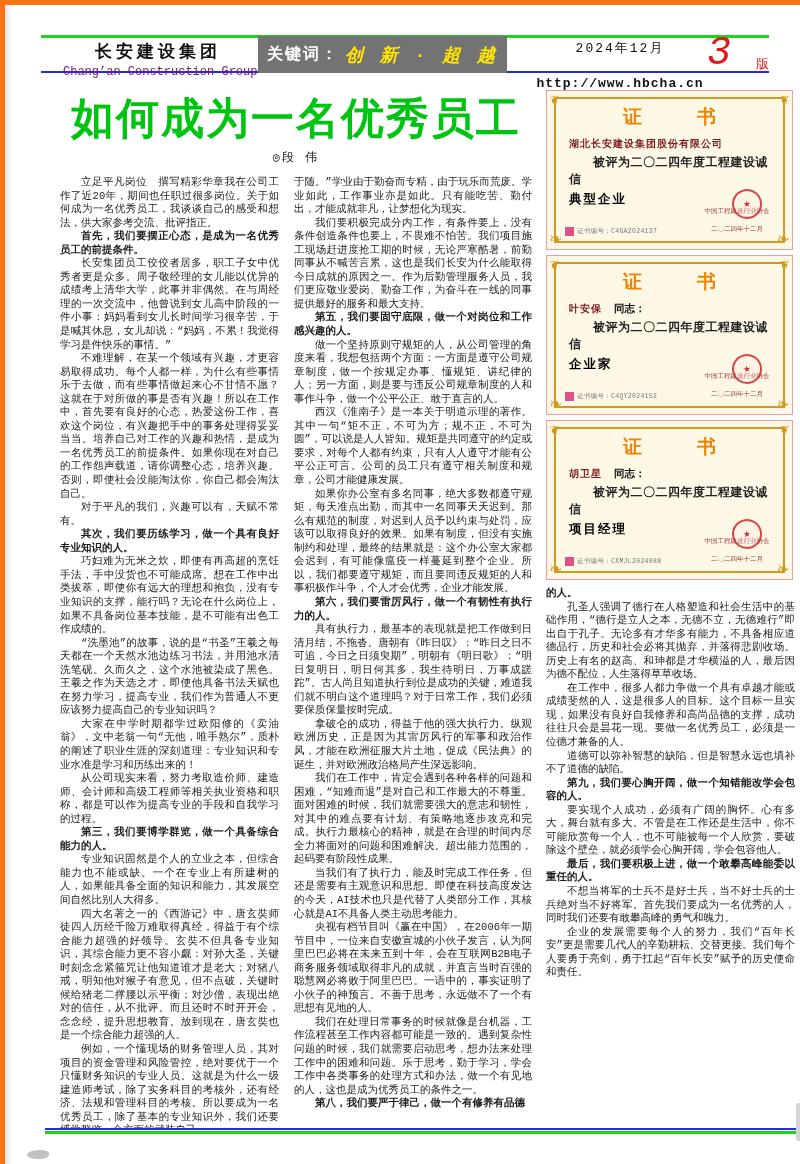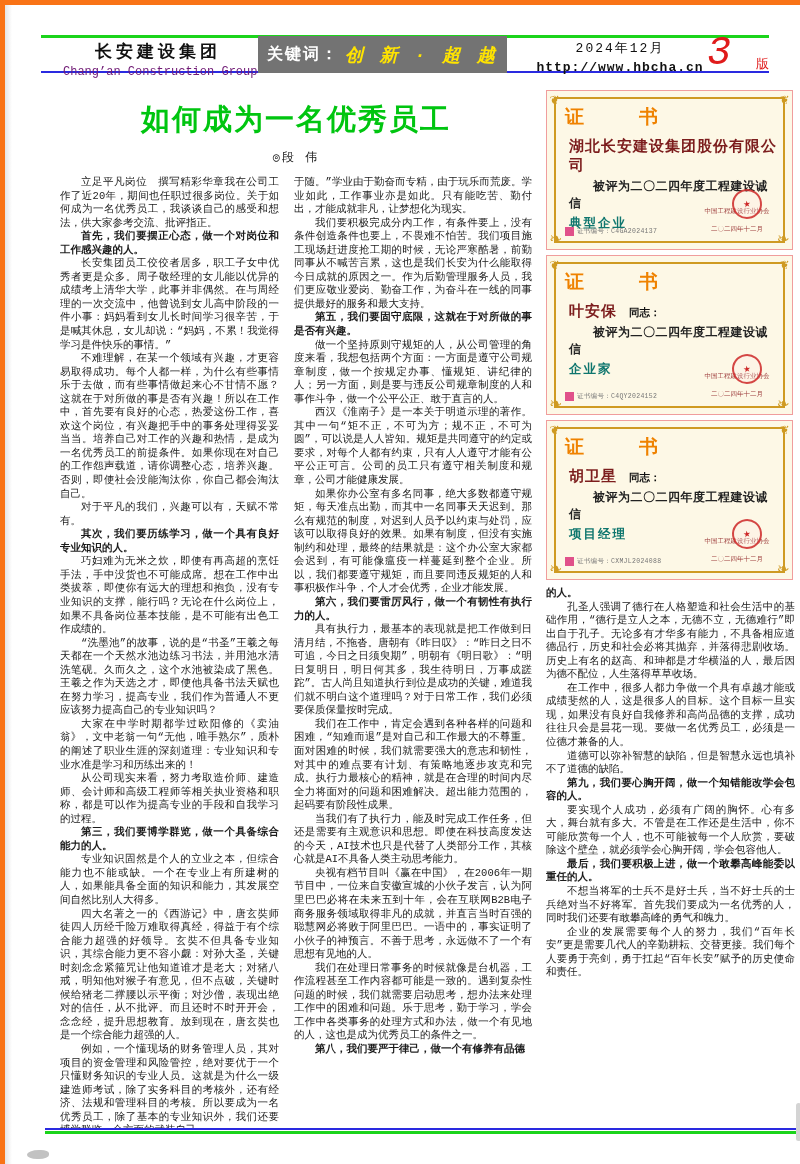--- a/index.html
+++ b/index.html
@@ -16,55 +16,55 @@
   .hd-blue{position:absolute;left:36px;top:66px;width:728px;height:2px;}
   .org{position:absolute;left:58px;top:35px;width:190px;text-align:center;}
   .org-cn{font-size:17px;font-weight:700;letter-spacing:4px;color:#111;}
   .org-en{font-size:12px;color:#701a75;margin-top:2px;letter-spacing:0px;white-space:nowrap;}
   .kwbox{position:absolute;left:253px;top:31px;width:249px;height:37px;display:flex;
          align-items:center;justify-content:center;gap:6px;}
   .kw-label{color:#ffffff;font-weight:700;font-size:16px;letter-spacing:2px;}
   .kw-text{color:#ffe400;font-weight:700;font-size:18px;letter-spacing:3px;font-style:italic;}
   .dateurl{position:absolute;left:520px;top:34px;width:190px;text-align:center;color:#111;}
   .d-date{font-size:13px;letter-spacing:2px;}
-  .d-url{font-size:13px;font-weight:700;letter-spacing:1px;margin-top:3px;}
+  .d-url{font-size:13px;font-weight:700;letter-spacing:1px;margin-top:19px;}
   .pagenum{position:absolute;left:702px;top:30px;width:62px;height:38px;}
   .pn-num{font-size:40px;line-height:38px;font-style:italic;}
   .pn-unit{font-size:13px;position:absolute;right:0;bottom:0;}
 
   
   .left-block{position:absolute;left:55px;top:97px;width:472px;}
-  .a-title{text-align:center;font-size:29px;font-weight:700;letter-spacing:2px;line-height:40px;}
+  .a-title{text-align:center;font-size:43px;font-weight:700;letter-spacing:2px;line-height:40px;}
   .a-author{text-align:center;font-size:12px;color:#222;margin-top:7px;letter-spacing:2px;}
   .twocols{display:flex;gap:15px;margin-top:10px;height:952px;overflow:hidden;}
   .col{font-size:10.5px;line-height:13.55px;text-align:justify;color:#1b1b1b;}
   .col1{width:219px;}
   .col2{width:238px;}
   .para{margin:0;}
   .para.n{text-indent:2em;}
   .para.c{text-indent:0;}
   .para.h{text-indent:2em;font-weight:700;}
   .para.hc{text-indent:0;font-weight:700;}
 
   .right-block{position:absolute;left:541px;top:85px;width:251px;}
   .col3{width:249px;margin-top:7px;height:540px;overflow:hidden;}
 
   
   .cert{position:relative;width:247px;height:160px;border:1px solid #f09d9d;background:#fdf8e6;
         margin-bottom:5px;box-sizing:border-box;}
   .cert-frame{position:absolute;left:7px;top:6px;right:7px;bottom:6px;border:2px double #cf9a22;}
   .cert-corner{position:absolute;color:#cf9a22;font-size:15px;line-height:15px;}
   .cc-tl{left:3px;top:2px;} .cc-tr{right:3px;top:2px;} .cc-bl{left:3px;bottom:2px;font-size:19px;} .cc-br{right:3px;bottom:2px;font-size:19px;}
-  .cert-title{margin-top:13px;font-size:19px;font-weight:700;color:#ef8200;
+  .cert-title{text-align:center;margin-top:13px;font-size:19px;font-weight:700;color:#ef8200;
         letter-spacing:18px;text-indent:18px;}
   .cert-line{display:flex;align-items:baseline;margin:7px 0 0 22px;}
-  .cert-recipient{font-size:15px;font-weight:700;color:#7c1d1d;letter-spacing:1px;}
+  .cert-recipient{font-size:10px;font-weight:700;color:#7c1d1d;letter-spacing:1px;}
   .cert-salute{font-size:10.5px;font-weight:700;color:#111;margin-left:12px;}
   .cert-body{margin:3px 18px 0 22px;font-size:12px;font-weight:700;color:#222;text-indent:2em;letter-spacing:.5px;}
-  .cert-award{margin:3px 0 0 22px;font-size:12.5px;font-weight:700;color:#0f766e;letter-spacing:2px;}
+  .cert-award{margin:3px 0 0 22px;font-size:12.5px;font-weight:700;color:#000000;letter-spacing:2px;}
   .cert-foot{position:absolute;left:18px;right:12px;bottom:13px;display:flex;justify-content:space-between;align-items:flex-end;}
   .cert-no{display:flex;align-items:center;gap:3px;}
   .cert-no-logo{width:9px;height:9px;background:#e0518a;display:inline-block;}
   .cert-no-text{font-size:6.5px;color:#777;letter-spacing:.3px;}
   .cert-issue{position:relative;width:86px;text-align:center;}
   .ci-org{font-size:6.5px;color:#9c3a3a;white-space:nowrap;}
   .ci-date{font-size:6.5px;color:#9c3a3a;margin-top:1px;}
   .seal{position:absolute;right:18px;top:-11px;width:26px;height:26px;border:2px solid rgba(205,40,40,.85);
         border-radius:50%;color:#cd2828;font-size:12px;line-height:26px;text-align:center;
         background:rgba(255,230,230,.25);transform:rotate(-8deg);}
@@ -101,43 +101,44 @@
     <span class="pn-num">3</span>
     <span class="pn-unit">版</span>
   </div>
 
   <div class="left-block">
     <div class="a-title" style="color:#00c510;">如何成为一名优秀员工</div>
     <div class="a-author">◎段 伟</div>
     <div class="twocols">
       <div class="col col1">
           <p class="para n">立足平凡岗位　撰写精彩华章我在公司工作了近20年，期间也任职过很多岗位。关于如何成为一名优秀员工，我谈谈自己的感受和想法，供大家参考交流、批评指正。</p>
-          <p class="para h">首先，我们要摆正心态，做一个对岗位和工作感兴趣的人。</p>
+          <p class="para h">首先，我们要摆正心态，是成为一名优秀员工的前提条件。</p>
           <p class="para n">长安集团员工佼佼者居多，职工子女中优秀者更是众多。周子敬经理的女儿能以优异的成绩考上清华大学，此事并非偶然。在与周经理的一次交流中，他曾说到女儿高中阶段的一件小事：妈妈看到女儿长时间学习很辛苦，于是喊其休息，女儿却说：“妈妈，不累！我觉得学习是件快乐的事情。”</p>
           <p class="para n">不难理解，在某一个领域有兴趣，才更容易取得成功。每个人都一样，为什么有些事情乐于去做，而有些事情做起来心不甘情不愿？这就在于对所做的事是否有兴趣！所以在工作中，首先要有良好的心态，热爱这份工作，喜欢这个岗位，有兴趣把手中的事务处理得妥妥当当。培养自己对工作的兴趣和热情，是成为一名优秀员工的前提条件。如果你现在对自己的工作怨声载道，请你调整心态，培养兴趣。否则，即使社会没能淘汰你，你自己都会淘汰自己。</p>
           <p class="para n">对于平凡的我们，兴趣可以有，天赋不常有。</p>
           <p class="para h">其次，我们要历练学习，做一个具有良好专业知识的人。</p>
           <p class="para n">巧妇难为无米之炊，即使有再高超的烹饪手法，手中没货也不可能成席。想在工作中出类拔萃，即使你有远大的理想和抱负，没有专业知识的支撑，能行吗？无论在什么岗位上，如果不具备岗位基本技能，是不可能有出色工作成绩的。</p>
           <p class="para n">“洗墨池”的故事，说的是“书圣”王羲之每天都在一个天然水池边练习书法，并用池水清洗笔砚。久而久之，这个水池被染成了黑色。王羲之作为天选之才，即使他具备书法天赋也在努力学习，提高专业，我们作为普通人不更应该努力提高自己的专业知识吗？</p>
           <p class="para n">大家在中学时期都学过欧阳修的《卖油翁》，文中老翁一句“无他，唯手熟尔”，质朴的阐述了职业生涯的深刻道理：专业知识和专业水准是学习和历练出来的！</p>
           <p class="para n">从公司现实来看，努力考取造价师、建造师、会计师和高级工程师等相关执业资格和职称，都是可以作为提高专业的手段和自我学习的过程。</p>
           <p class="para h">第三，我们要博学群览，做一个具备综合能力的人。</p>
           <p class="para n">专业知识固然是个人的立业之本，但综合能力也不能或缺。一个在专业上有所建树的人，如果能具备全面的知识和能力，其发展空间自然比别人大得多。</p>
           <p class="para n">四大名著之一的《西游记》中，唐玄奘师徒四人历经千险万难取得真经，得益于有个综合能力超强的好领导。玄奘不但具备专业知识，其综合能力更不容小觑：对孙大圣，关键时刻念念紧箍咒让他知道谁才是老大；对猪八戒，明知他对猴子有意见，但不点破，关键时候给猪老二撑腰以示平衡；对沙僧，表现出绝对的信任，从不批评。而且还时不时开开会，念念经，提升思想教育。放到现在，唐玄奘也是一个综合能力超强的人。</p>
           <p class="para n">例如，一个懂现场的财务管理人员，其对项目的资金管理和风险管控，绝对要优于一个只懂财务知识的专业人员。这就是为什么一级建造师考试，除了实务科目的考核外，还有经济、法规和管理科目的考核。所以要成为一名优秀员工，除了基本的专业知识外，我们还要博学群览，全方面的武装自己。</p>
         </div>
       <div class="col col2">
           <p class="para c">于随。”学业由于勤奋而专精，由于玩乐而荒废。学业如此，工作事业亦是如此。只有能吃苦、勤付出，才能成就非凡，让梦想化为现实。</p>
           <p class="para n">我们要积极完成分内工作，有条件要上，没有条件创造条件也要上，不畏难不怕苦。我们项目施工现场赶进度抢工期的时候，无论严寒酷暑，前勤同事从不喊苦言累，这也是我们长安为什么能取得今日成就的原因之一。作为后勤管理服务人员，我们更应敬业爱岗、勤奋工作，为奋斗在一线的同事提供最好的服务和最大支持。</p>
-          <p class="para h">第五，我们要固守底限，这就在于对所做的事是否有兴趣。</p>
+          <p class="para h">第五，我们要固守底限，做一个对岗位和工作感兴趣的人。</p>
           <p class="para n">做一个坚持原则守规矩的人，从公司管理的角度来看，我想包括两个方面：一方面是遵守公司规章制度，做一个按规定办事、懂规矩、讲纪律的人；另一方面，则是要与违反公司规章制度的人和事作斗争，做一个公平公正、敢于直言的人。</p>
           <p class="para n">西汉《淮南子》是一本关于明道示理的著作。其中一句“矩不正，不可为方；规不正，不可为圆”，可以说是人人皆知。规矩是共同遵守的约定或要求，对每个人都有约束，只有人人遵守才能有公平公正可言。公司的员工只有遵守相关制度和规章，公司才能健康发展。</p>
           <p class="para n">如果你办公室有多名同事，绝大多数都遵守规矩，每天准点出勤，而其中一名同事天天迟到。那么有规范的制度，对迟到人员予以约束与处罚，应该可以取得良好的效果。如果有制度，但没有实施制约和处理，最终的结果就是：这个办公室大家都会迟到，有可能像瘟疫一样蔓延到整个企业。所以，我们都要遵守规矩，而且要同违反规矩的人和事积极作斗争，个人才会优秀，企业才能发展。</p>
           <p class="para h">第六，我们要雷厉风行，做一个有韧性有执行力的人。</p>
           <p class="para n">具有执行力，最基本的表现就是把工作做到日清月结，不拖沓。唐朝有《昨日叹》：“昨日之日不可追，今日之日须臾期”，明朝有《明日歌》：“明日复明日，明日何其多，我生待明日，万事成蹉跎”。古人尚且知道执行到位是成功的关键，难道我们就不明白这个道理吗？对于日常工作，我们必须要保质保量按时完成。</p>
+          <p class="para n">拿破仑的成功，得益于他的强大执行力。纵观欧洲历史，正是因为其雷厉风行的军事和政治作风，才能在欧洲征服大片土地，促成《民法典》的诞生，并对欧洲政治格局产生深远影响。</p>
           <p class="para n">我们在工作中，肯定会遇到各种各样的问题和困难，“知难而退”是对自己和工作最大的不尊重。面对困难的时候，我们就需要强大的意志和韧性，对其中的难点要有计划、有策略地逐步攻克和完成。执行力最核心的精神，就是在合理的时间内尽全力将面对的问题和困难解决。超出能力范围的，起码要有阶段性成果。</p>
           <p class="para n">当我们有了执行力，能及时完成工作任务，但还是需要有主观意识和思想。即使在科技高度发达的今天，AI技术也只是代替了人类部分工作，其核心就是AI不具备人类主动思考能力。</p>
           <p class="para n">央视有档节目叫《赢在中国》，在2006年一期节目中，一位来自安徽宣城的小伙子发言，认为阿里巴巴必将在未来五到十年，会在互联网B2B电子商务服务领域取得非凡的成就，并直言当时百强的聪慧网必将败于阿里巴巴。一语中的，事实证明了小伙子的神预言。不善于思考，永远做不了一个有思想有见地的人。</p>
           <p class="para n">我们在处理日常事务的时候就像是台机器，工作流程甚至工作内容都可能是一致的。遇到复杂性问题的时候，我们就需要启动思考，想办法来处理工作中的困难和问题。乐于思考，勤于学习，学会工作中各类事务的处理方式和办法，做一个有见地的人，这也是成为优秀员工的条件之一。</p>
           <p class="para h">第八，我们要严于律己，做一个有修养有品德</p>
         </div>
     </div>
   </div>
 
   <div class="right-block">

